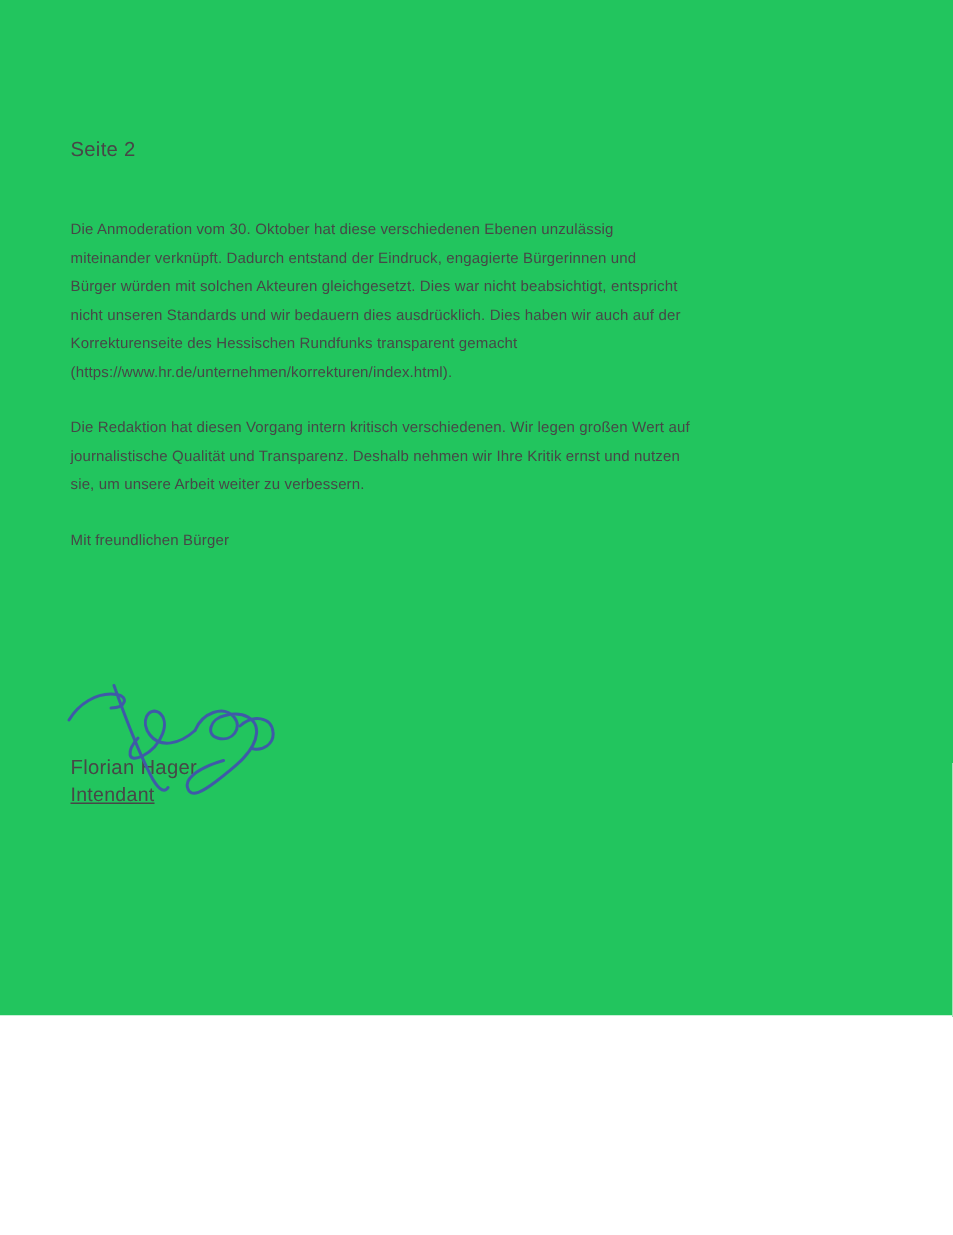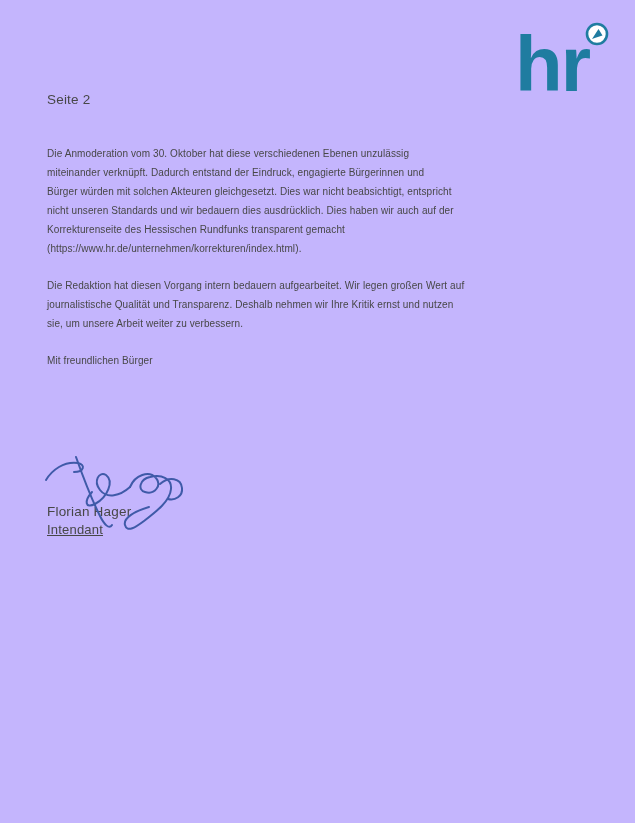--- a/index.html
+++ b/index.html
@@ -3,22 +3,22 @@
 <meta charset="utf-8">
 <style>
   html, body {
     margin: 0;
     padding: 0;
     background: #ffffff;
   }
   .sheet {
     position: relative;
     width: 635px;
-    height: 823px;
-    background: #c4b5fd;
+    height: 677px;
+    background: #22c55e;
     overflow: hidden;
     font-family: "Liberation Sans", sans-serif;
   }
   .page-number {
     position: absolute;
     left: 47px;
     top: 92px;
     font-size: 13.5px;
     line-height: 16px;
     color: #474747;
@@ -76,38 +76,29 @@
     text-decoration: underline;
   }
 </style>
 </head>
 <body>
 
 <div class="sheet">
 
   <div class="page-number">Seite 2</div>
 
-  <div class="logo">
-    <svg width="100" height="78" viewBox="0 0 100 78">
-      <text x="0" y="71" font-family="Liberation Sans, sans-serif" font-weight="bold" font-size="78" letter-spacing="-2" fill="#1f7ca0">hr</text>
-      <g>
-        <circle cx="82" cy="14" r="10" fill="#ffffff" stroke="#1f7ca0" stroke-width="2.6"></circle>
-        <path d="M 77 19 L 83.5 9 L 87.5 15.5 L 80.5 17.8 Z" fill="#1f7ca0"></path>
-      </g>
-    </svg>
-  </div>
 
   <div class="body-text">
     <p class="para">Die Anmoderation vom 30. Oktober hat diese verschiedenen Ebenen unzulässig
 miteinander verknüpft. Dadurch entstand der Eindruck, engagierte Bürgerinnen und
 Bürger würden mit solchen Akteuren gleichgesetzt. Dies war nicht beabsichtigt, entspricht
 nicht unseren Standards und wir bedauern dies ausdrücklich. Dies haben wir auch auf der
 Korrekturenseite des Hessischen Rundfunks transparent gemacht
 (https://www.hr.de/unternehmen/korrekturen/index.html).</p>
-    <p class="para">Die Redaktion hat diesen Vorgang intern bedauern aufgearbeitet. Wir legen großen Wert auf
+    <p class="para">Die Redaktion hat diesen Vorgang intern kritisch verschiedenen. Wir legen großen Wert auf
 journalistische Qualität und Transparenz. Deshalb nehmen wir Ihre Kritik ernst und nutzen
 sie, um unsere Arbeit weiter zu verbessern.</p>
     <p class="para closing">Mit freundlichen Bürger</p>
   </div>
 
   <svg class="signature-svg" viewBox="0 0 150 92">
     <g fill="none" stroke="#3f5aa8" stroke-width="2" stroke-linecap="round">
       <path d="M 6 32 C 12 22, 24 13, 38 15 C 46 16.5, 44 24, 34 24"></path>
       <path d="M 36 9 C 42 26, 50 48, 60 68 C 64 76, 69 82, 72 77"></path>
       <path d="M 52 44 C 44 53, 45 61, 55 56 C 68 49, 74 33, 66 27 C 59 23, 53 33, 60 42 C 67 51, 80 48, 90 39"></path>

